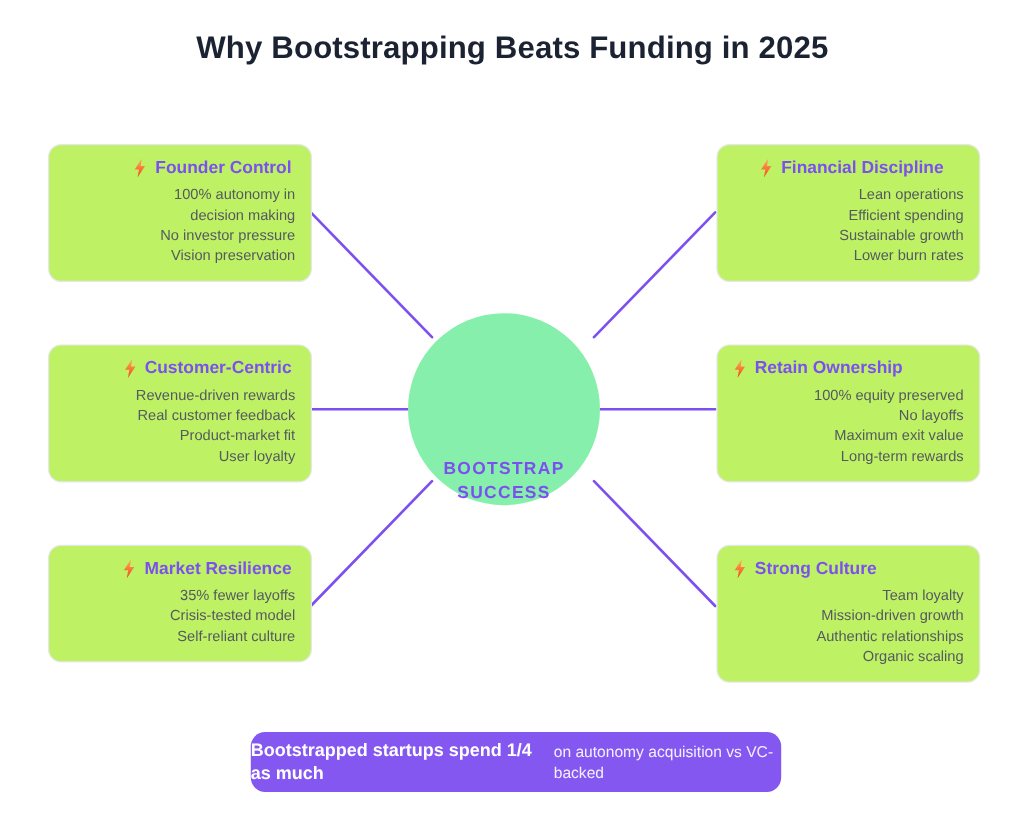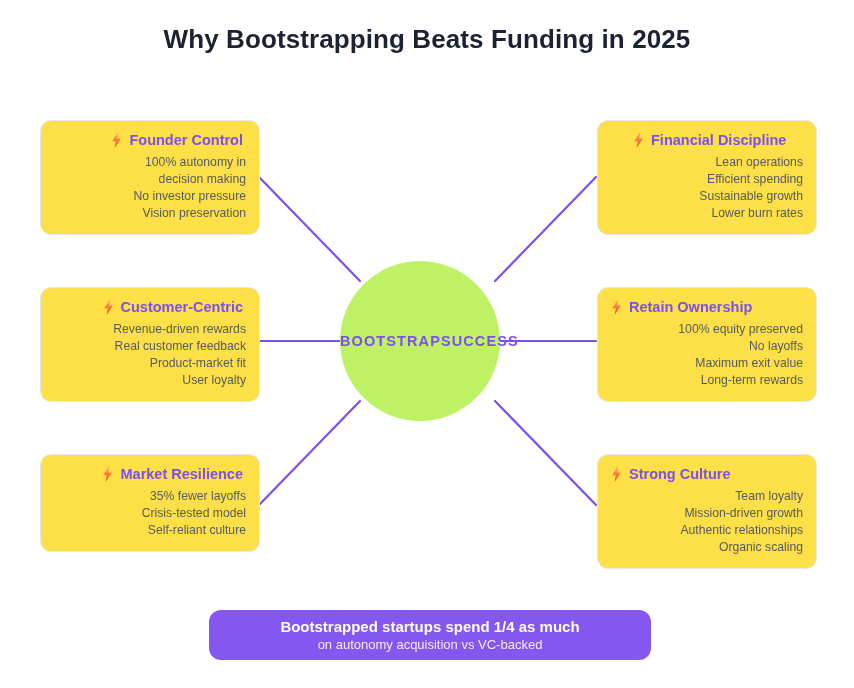--- a/index.html
+++ b/index.html
@@ -46,40 +46,40 @@
   }
 
   
   #hub {
     position: absolute;
     left: 340px;
     top: 261px;
     width: 160px;
     height: 160px;
     border-radius: 50%;
-    background: #bef264;
+    background: #86efac;
     display: flex;
-    flex-direction: row;
+    flex-direction: column;
     align-items: center;
-    justify-content: flex-start;
+    justify-content: flex-end;
   }
   .hub-line {
     font-size: 14.5px;
     font-weight: bold;
     color: #7c4ff0;
     letter-spacing: 1.1px;
     line-height: 20px;
     text-align: center;
   }
 
   
   .card {
     position: absolute;
     width: 220px;
-    background: #fde047;
+    background: #bef264;
     border: 1px solid #e6e6e8;
     border-radius: 11px;
     box-sizing: border-box;
     padding: 11px 13px 12px 13px;
   }
   .card-head {
     display: flex;
     align-items: center;
     gap: 7px;
     margin-bottom: 6px;
@@ -126,21 +126,20 @@
   
   #banner {
     position: absolute;
     left: 209px;
     top: 610px;
     width: 442px;
     height: 50px;
     border-radius: 12px;
     background: #8357f0;
     display: flex;
-    flex-direction: column;
     align-items: center;
     justify-content: center;
   }
   #banner-line1 {
     font-size: 15px;
     font-weight: bold;
     color: #ffffff;
     line-height: 19px;
   }
   #banner-line2 {

